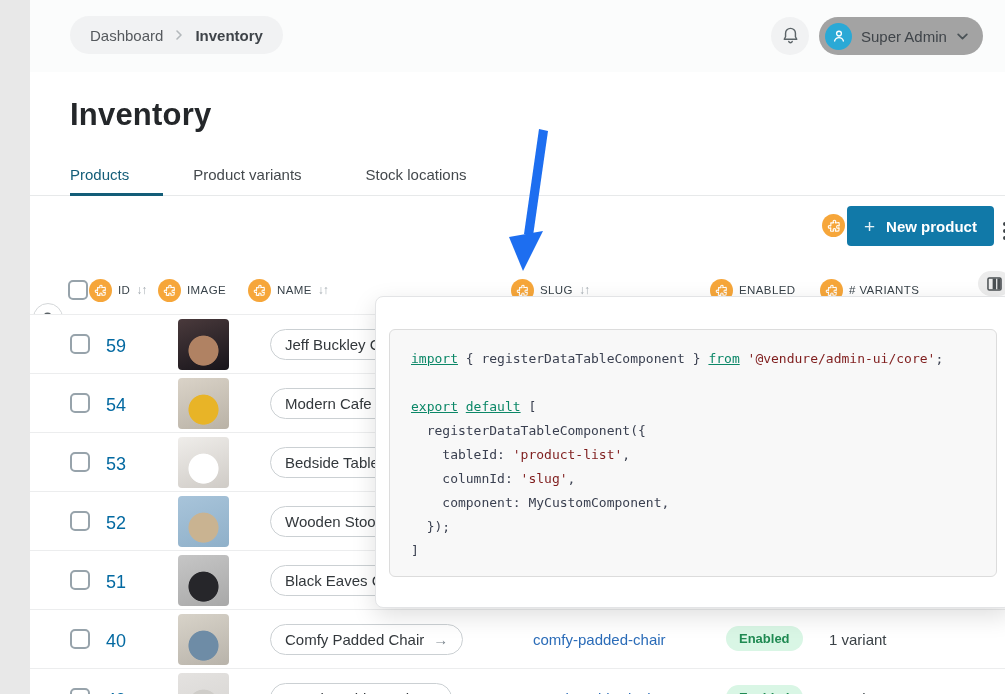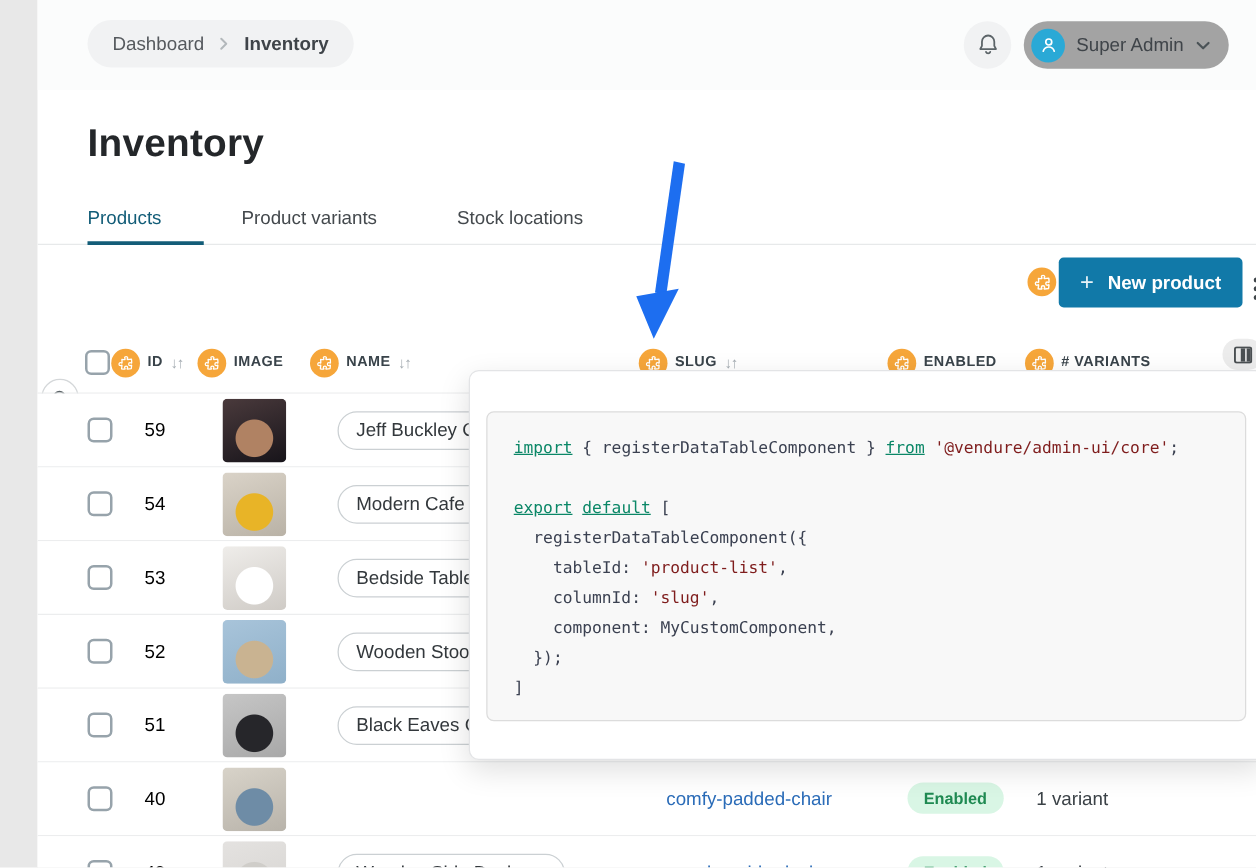--- a/index.html
+++ b/index.html
@@ -50,21 +50,21 @@
     position:absolute; left:817px; top:206px; height:40px; padding:0 17px;
     background:#1179a8; border:none; border-radius:4px; color:#fff;
     font-family:"Liberation Sans",sans-serif; font-size:15px; font-weight:700;
     display:flex; align-items:center; gap:11px; cursor:pointer;
   }
   .kebab { position:absolute; left:969px; top:217px; width:12px; height:28px;
     display:flex; flex-direction:column; align-items:center; justify-content:center; gap:3px; cursor:pointer; }
   .kebab i { width:4px; height:4px; border-radius:50%; background:#3f4549; }
   
   .thead-cell { position:absolute; top:277px; height:26px; display:flex; align-items:center; gap:6px; cursor:pointer; }
-  .thead-label { font-size:11.5px; font-weight:700; color:#39434a; letter-spacing:.4px; white-space:nowrap; }
+  .thead-label { font-size:11.5px; font-weight:400; color:#39434a; letter-spacing:.4px; white-space:nowrap; }
   .sort-glyph { font-size:12px; color:#a6adb3; letter-spacing:-1px; }
   .checkbox {
     width:20px; height:20px; border:2px solid #97a3ab; border-radius:5px; background:#fff; cursor:pointer;
   }
   .select-all { position:absolute; left:38px; top:280px; }
   .col-id       { left:59px;  }
   .col-image    { left:128px; }
   .col-name     { left:218px; }
   .col-slug     { left:481px; }
   .col-enabled  { left:680px; }
@@ -74,21 +74,21 @@
     background:#ececec; display:flex; align-items:center; justify-content:center; cursor:pointer;
   }
   .search-btn {
     position:absolute; left:3px; top:303px; width:30px; height:30px; border-radius:50%;
     background:#fff; border:1px solid #d4d7d9; display:flex; align-items:center; justify-content:center; cursor:pointer;
   }
   
   .rows { position:absolute; left:0; top:314px; width:985px; border-top:1px solid #ecedee; }
   .trow { position:relative; height:59px; border-bottom:1px solid #ecedee; background:#fff; }
   .cell-check { position:absolute; left:40px; top:19px; }
-  .cell-id { position:absolute; left:76px; width:36px; top:21px; font-size:15px; color:#000000; text-align:center; }
+  .cell-id { position:absolute; left:76px; width:36px; top:21px; font-size:18px; color:#0369a1; text-align:left; }
   .cell-img { position:absolute; left:148px; top:4px; width:51px; height:51px; border-radius:4px; }
   .cell-name { position:absolute; left:240px; top:14px; }
   .name-pill {
     display:inline-flex; align-items:center; gap:9px; height:31px; padding:0 14px;
     border:1px solid #cbd0d3; border-radius:16px; background:#fff; font-size:15px; color:#33383c;
     white-space:nowrap; cursor:pointer; font-family:"Liberation Sans",sans-serif;
   }
   .name-pill .go-arrow { color:#7e8890; font-size:15px; }
   .cell-slug { position:absolute; left:503px; top:21px; font-size:15px; color:#2b6cb8; cursor:pointer; white-space:nowrap; }
   .cell-enabled { position:absolute; left:696px; top:16px; }
@@ -306,20 +306,24 @@
         <div class="cell-img" style="background: radial-gradient(circle at 50% 62%, rgb(38, 38, 42) 0px, rgb(38, 38, 42) 36%, rgba(0, 0, 0, 0) 38%), linear-gradient(160deg, rgb(198, 198, 198), rgb(168, 168, 168));"></div>
         <div class="cell-name"><button class="name-pill">
             <span>Black Eaves Chair</span>
             <span class="go-arrow">→</span>
           </button></div>
       </div>
       <div class="trow">
         <div class="checkbox cell-check"></div>
         <div class="cell-id">40</div>
         <div class="cell-img" style="background: radial-gradient(circle at 50% 62%, rgb(110, 140, 166) 0px, rgb(110, 140, 166) 36%, rgba(0, 0, 0, 0) 38%), linear-gradient(160deg, rgb(216, 211, 201), rgb(184, 179, 170));"></div>
+        <div class="cell-name"><button class="name-pill">
+            <span>Comfy Padded Chair</span>
+            <span class="go-arrow">→</span>
+          </button></div>
         <div class="cell-slug">comfy-padded-chair</div>
         <div class="cell-enabled"><span class="enabled-badge">Enabled</span></div>
         <div class="cell-variants">1 variant</div>
       </div>
       <div class="trow">
         <div class="checkbox cell-check"></div>
         <div class="cell-id">49</div>
         <div class="cell-img" style="background: radial-gradient(circle at 50% 62%, rgb(207, 205, 201) 0px, rgb(207, 205, 201) 36%, rgba(0, 0, 0, 0) 38%), linear-gradient(160deg, rgb(228, 226, 224), rgb(214, 212, 209));"></div>
         <div class="cell-name"><button class="name-pill">
             <span>Wooden Side Desk</span>

